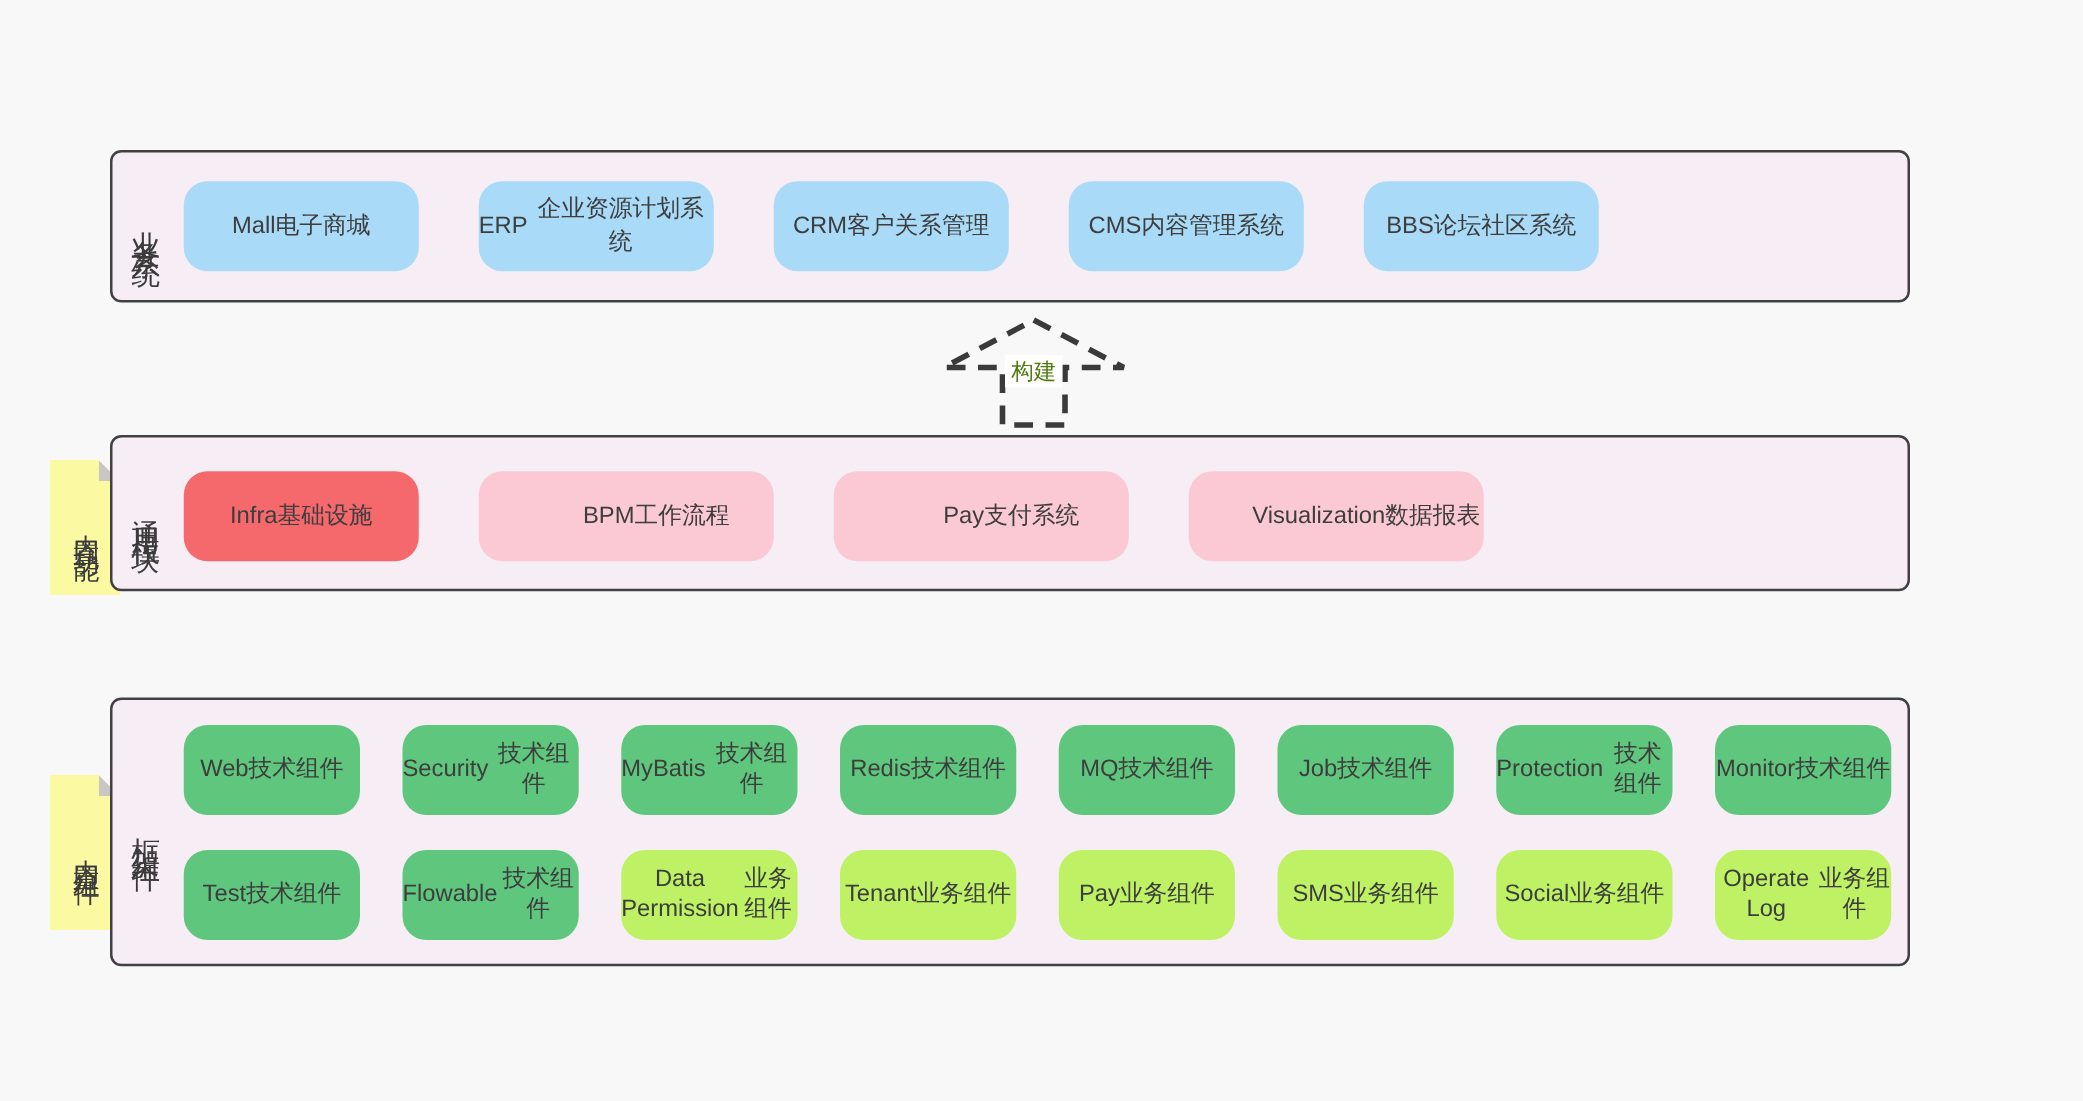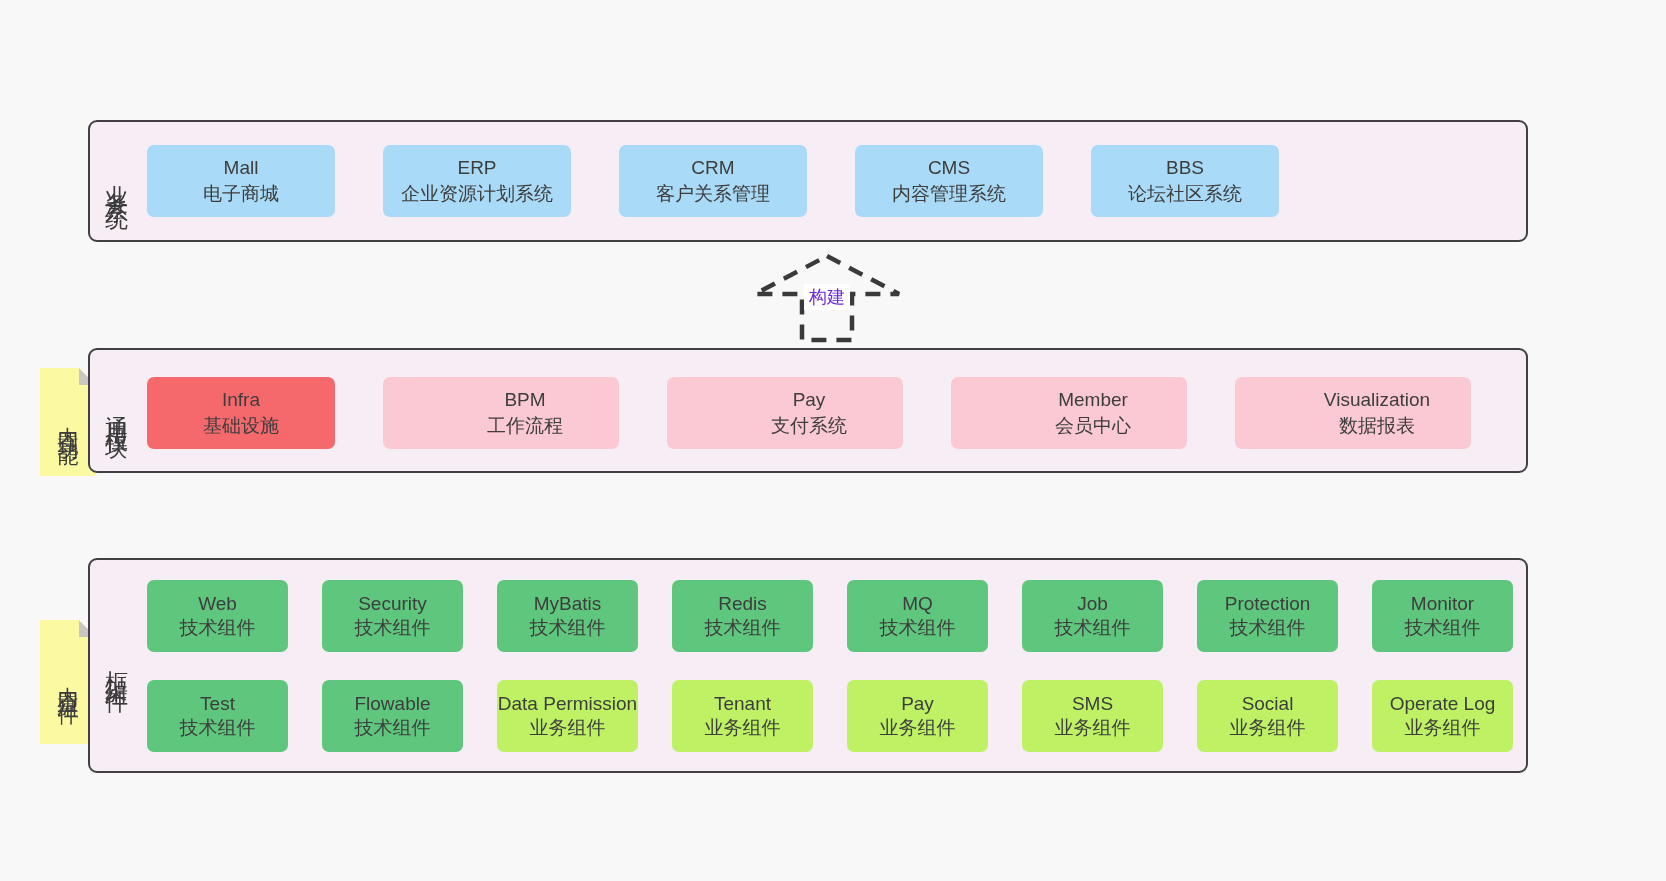--- a/index.html
+++ b/index.html
@@ -16,37 +16,37 @@
   .sticky{position:absolute;left:40px;width:56px;background:#fbf9a2;
     clip-path:polygon(0 0,calc(100% - 17px) 0,100% 17px,100% 100%,0 100%);}
   .sticky .fold{position:absolute;top:0;right:0;width:17px;height:17px;background:#c9c7c4;
     clip-path:polygon(0 0,100% 100%,0 100%);}
   .sticky .sticky-label{position:absolute;left:50%;top:50%;transform:translate(-50%,-50%);
     writing-mode:vertical-rl;letter-spacing:6px;font-size:21px;color:#3b3b3b;white-space:nowrap;}
 
   
   .boxrow{position:absolute;left:57px;display:flex;gap:48px;}
   .boxrow.cols8{gap:34px;}
-  .box{height:72px;border-radius:7px;display:flex;flex-direction:column;
+  .box{height:72px;border-radius:19px;display:flex;flex-direction:row;
     align-items:center;justify-content:center;text-align:center;
     font-size:19px;line-height:26px;color:#3d3d3d;}
   .w-wide{width:188px;}
   .w-narrow{width:141px;line-height:24px;}
   .c-blue{background:#a9daf7;}
   .c-red{background:#f5696d;}
   .c-pink{background:#fbc9d4;padding-left:48px;}
   .c-green{background:#5fc77d;}
   .c-lightgreen{background:#bef264;}
   .bn,.bd{display:block;}
 
   
   .arrow{position:absolute;width:150px;height:90px;}
   .arrow svg{position:absolute;left:0;top:0;}
   .arrow-label{position:absolute;left:50%;top:31px;transform:translateX(-50%);
-    background:#ffffff;padding:1px 5px;font-size:18px;color:#6d28d9;white-space:nowrap;}
+    background:#ffffff;padding:1px 5px;font-size:18px;color:#4d7c0f;white-space:nowrap;}
 </style>
 </head>
 <body>
 
 <div class="stage">
 
   <div class="sticky" style="top:368px;height:108px;">
     <div class="fold"></div>
     <div class="sticky-label">内置功能</div>
   </div>
@@ -95,24 +95,20 @@
         <span class="bn">Infra</span>
         <span class="bd">基础设施</span>
       </div>
       <div class="box w-wide c-pink">
         <span class="bn">BPM</span>
         <span class="bd">工作流程</span>
       </div>
       <div class="box w-wide c-pink">
         <span class="bn">Pay</span>
         <span class="bd">支付系统</span>
-      </div>
-      <div class="box w-wide c-pink">
-        <span class="bn">Member</span>
-        <span class="bd">会员中心</span>
       </div>
       <div class="box w-wide c-pink">
         <span class="bn">Visualization</span>
         <span class="bd">数据报表</span>
       </div>
     </div>
   </div>
 
 
   <div class="layer" style="top:558px;height:215px;">

